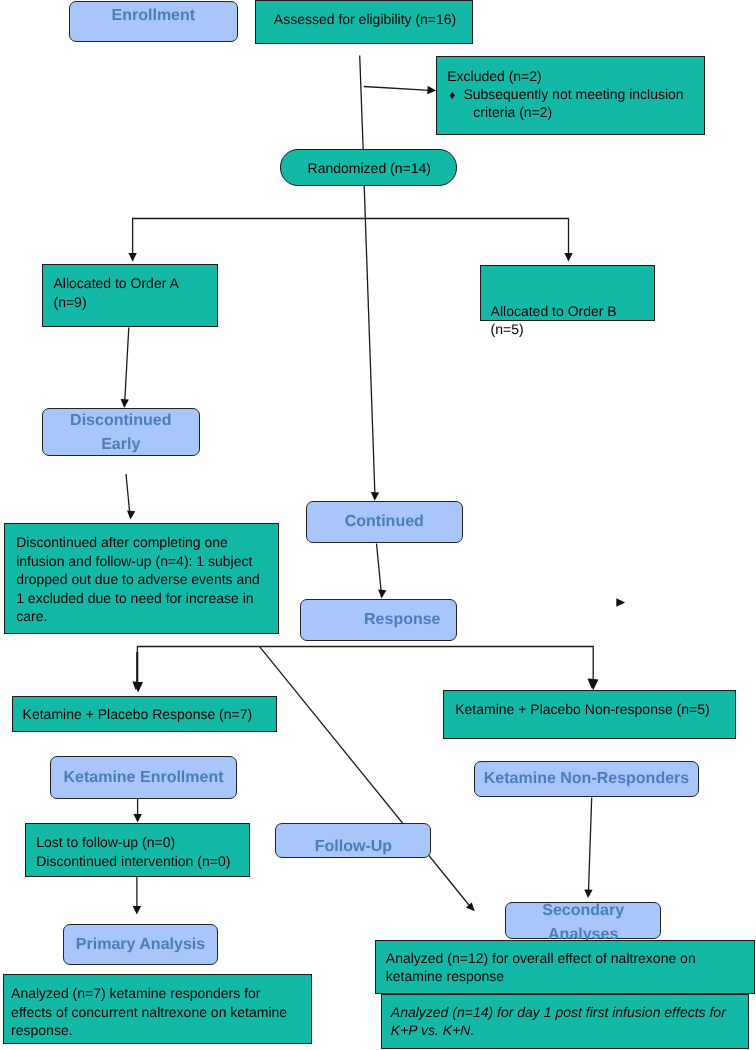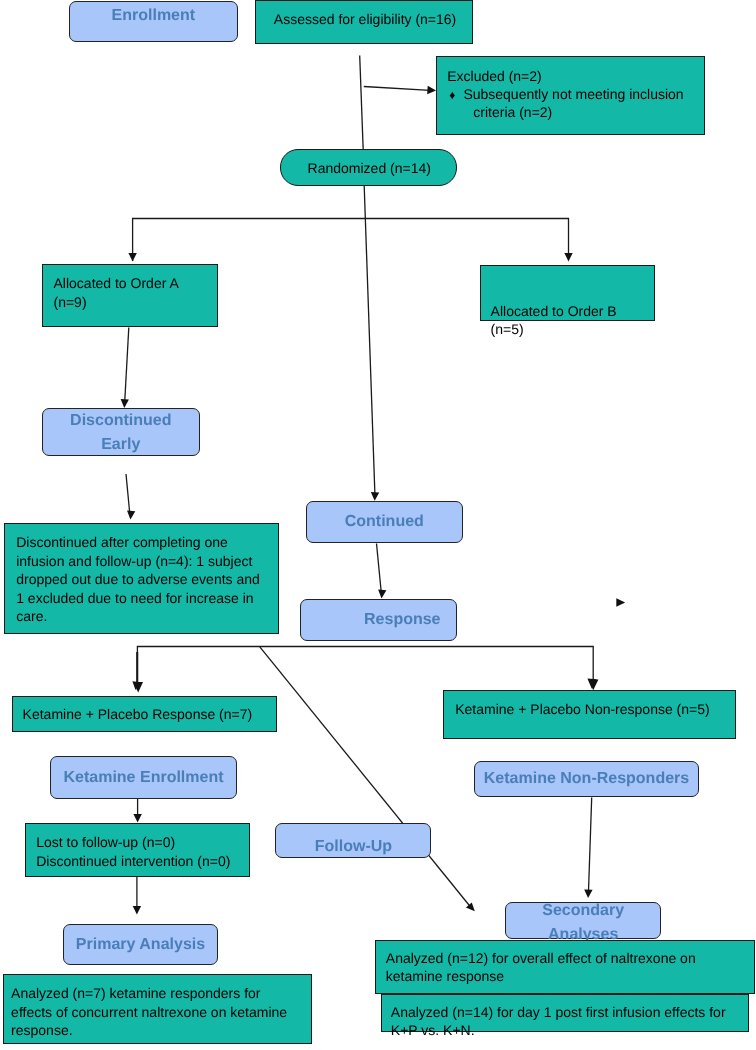--- a/index.html
+++ b/index.html
@@ -125,18 +125,18 @@
     <span class="txt" style="left:7.1px;top:9.2px;">Analyzed (n=7) ketamine responders for
 effects of concurrent naltrexone on ketamine
 response.</span>
   </div>
 
   <div class="node plain" style="left:375px;top:939.6px;width:379.5px;height:54.2px;">
     <span class="txt" style="left:9.8px;top:8.3px;">Analyzed (n=12) for overall effect of naltrexone on
 ketamine response</span>
   </div>
 
-  <div class="node plain" style="left:380.5px;top:994px;width:368.5px;height:38px;">
+  <div class="node plain" style="left:380.5px;top:994px;width:368.5px;height:55px;font-style:italic;">
     <span class="txt" style="left:9.3px;top:7.6px;">Analyzed (n=14) for day 1 post first infusion effects for
 K+P vs. K+N.</span>
   </div>
 
 </div>
 
 </body></html>

